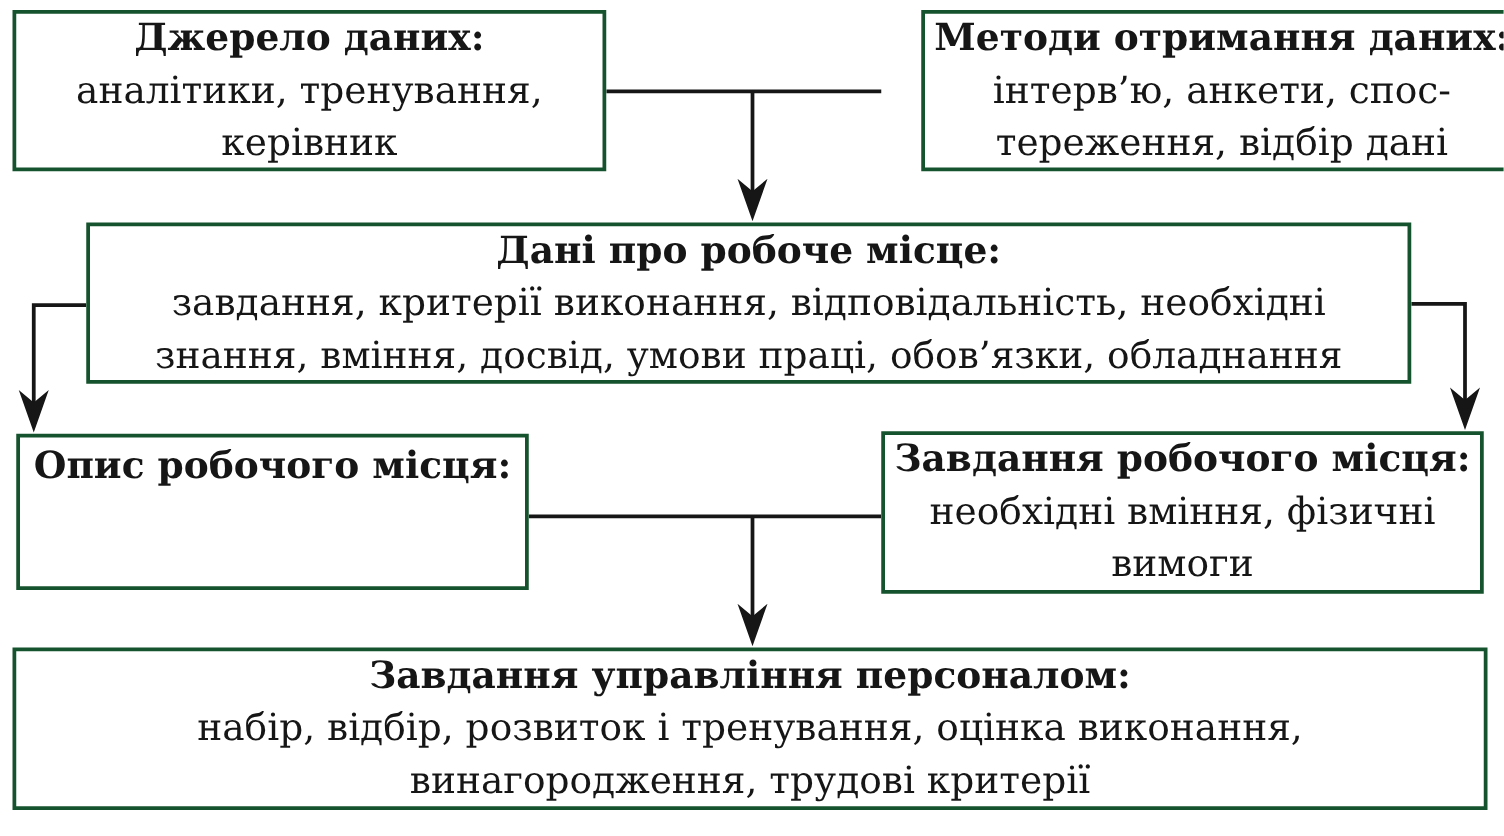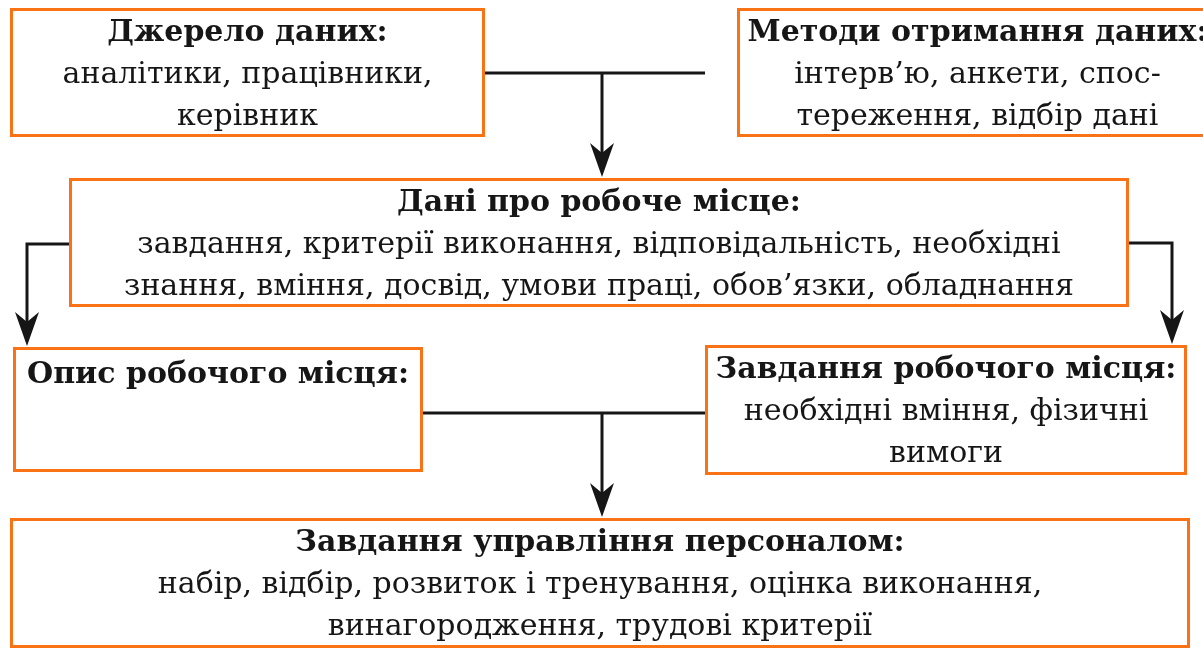--- a/index.html
+++ b/index.html
@@ -14,21 +14,21 @@
   }
   .connectors {
     position: absolute;
     left: 0; top: 0;
     width: 1203px; height: 669px;
     z-index: 0;
   }
   .box {
     position: absolute;
     box-sizing: border-box;
-    border: 3px solid #f97316;
+    border: 3px solid #14532d;
     background: #ffffff;
     display: flex;
     flex-direction: column;
     justify-content: center;
     align-items: center;
     text-align: center;
     z-index: 1;
     padding: 2px 6px;
   }
   .box-title {
@@ -68,21 +68,21 @@
     <path d="M1172 344 l -12 -34 l 12 10 l 12 -10 z" fill="#161616"></path>
 
     <path d="M423 413 H705" stroke="#161616" stroke-width="3" fill="none"></path>
 
     <path d="M602 413 V496" stroke="#161616" stroke-width="3" fill="none"></path>
     <path d="M602 517 l -12 -34 l 12 10 l 12 -10 z" fill="#161616"></path>
   </svg>
 
   <div class="box" id="box-sources">
     <div class="box-title">Джерело даних:</div>
-    <div class="box-body">аналітики, працівники,
+    <div class="box-body">аналітики, тренування,
 керівник</div>
   </div>
 
   <div class="box" id="box-methods">
     <div class="box-title">Методи отримання даних:</div>
     <div class="box-body">інтерв’ю, анкети, спос-
 тереження, відбір дані</div>
   </div>
 
   <div class="box" id="box-jobdata">

